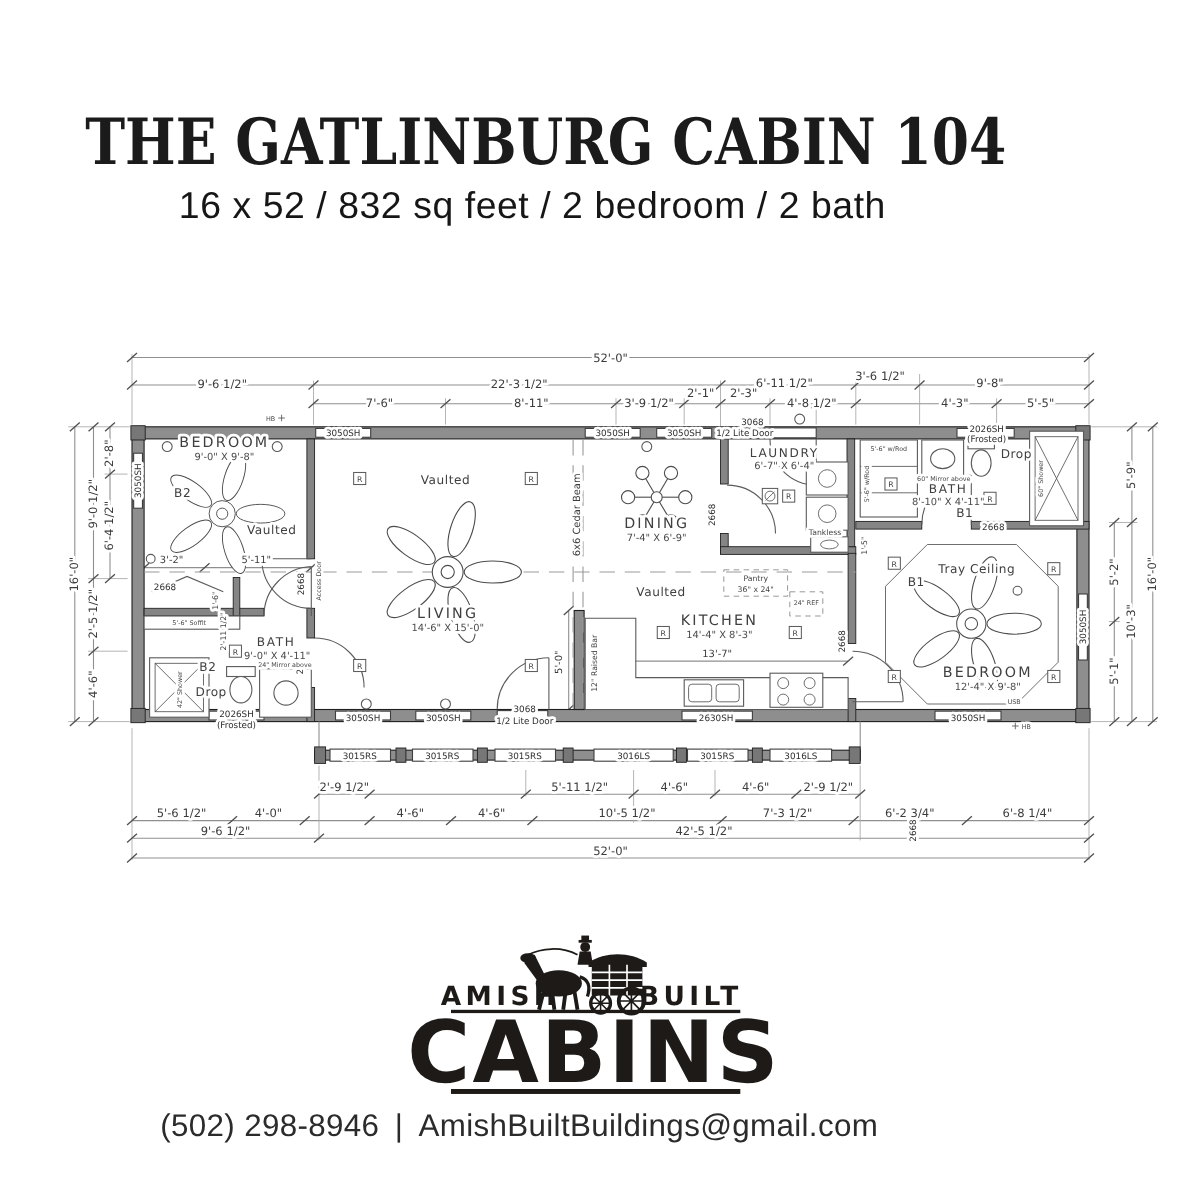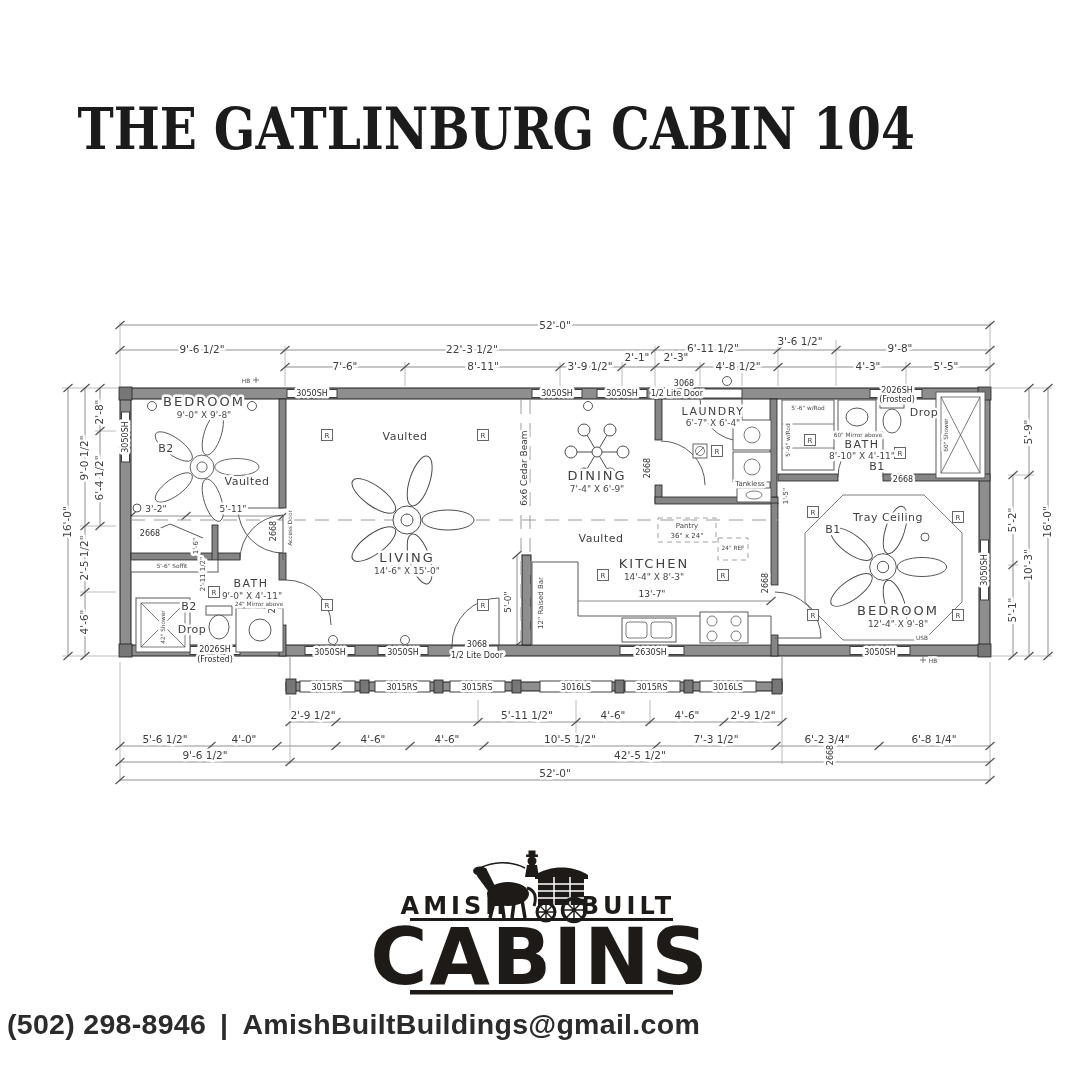--- a/index.html
+++ b/index.html
@@ -1,20 +1,20 @@
 <!DOCTYPE html>
 <html><head>
 <meta charset="utf-8">
 <style>
   html,body{margin:0;padding:0;background:#fff;}
   body{width:1080px;height:1080px;position:relative;font-family:"Liberation Sans",sans-serif;overflow:hidden;}
   .header{position:absolute;top:98px;left:0;width:968px;text-align:center;}
   .title{font-family:"DejaVu Serif",serif;font-weight:bold;font-size:58px;color:#1b1b1b;letter-spacing:0px;transform:scaleX(.84);transform-origin:center;white-space:nowrap;line-height:1.1;}
   .subtitle{margin-top:6px;font-size:34px;color:#161616;letter-spacing:.5px;}
-  .contact{position:absolute;top:1008px;left:0;width:944px;font-weight:bold;font-size:28.5px;color:#2b2b2b;letter-spacing:.3px;}
+  .contact{position:absolute;top:1008px;left:0;width:944px;text-align:center;font-weight:normal;font-size:28.5px;color:#2b2b2b;letter-spacing:.3px;}
   .contact span{margin:0 7px;}
   svg text{font-family:"DejaVu Sans",sans-serif;}
   .halo{paint-order:stroke fill;stroke:#fff;stroke-width:5px;stroke-linejoin:round;}
   .t-dim{font-size:10.5px;fill:#3c3c3c;text-anchor:middle;}
   .t-dims{font-size:9px;fill:#3c3c3c;text-anchor:middle;}
   .t-win{font-size:8px;fill:#2e2e2e;text-anchor:middle;}
   .t-room{font-size:13px;letter-spacing:2px;fill:#3f3f3f;text-anchor:middle;}
   .t-rooms{font-size:11px;letter-spacing:1.5px;fill:#3f3f3f;text-anchor:middle;}
   .t-size{font-size:9px;fill:#4a4a4a;text-anchor:middle;}
   .t-note{font-size:11px;fill:#3f3f3f;text-anchor:middle;letter-spacing:.5px;}
@@ -36,20 +36,21 @@
   .rbox{fill:#fff;stroke:#555;stroke-width:.9;}
   .logo-rule{fill:#1d1a18;}
   .dk{fill:#1d1a18;}
   .dkl{stroke:#1d1a18;fill:none;}
 </style>
 </head>
 <body>
 
 <div class="header">
   <div class="title">THE GATLINBURG CABIN 104</div>
+  <div class="subtitle">16 x 52 / 832 sq feet / 2 bedroom / 2 bath</div>
 </div>
 
 <svg style="position:absolute;top:300px;left:0;" width="1080" height="500" viewBox="0 0 1080 500">
   <defs>
     <path id="tk" d="M -4.5 4 L 4.5 -4" class="tick"></path>
     <g id="fan" class="fan">
       <ellipse cx="41" cy="0" rx="26" ry="10"></ellipse>
       <ellipse cx="41" cy="0" rx="26" ry="10" transform="rotate(72)"></ellipse>
       <ellipse cx="41" cy="0" rx="26" ry="10" transform="rotate(144)"></ellipse>
       <ellipse cx="41" cy="0" rx="26" ry="10" transform="rotate(216)"></ellipse>

